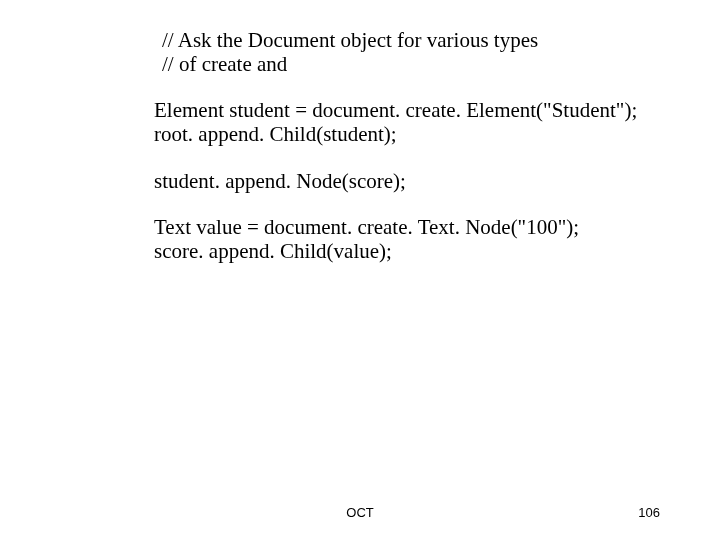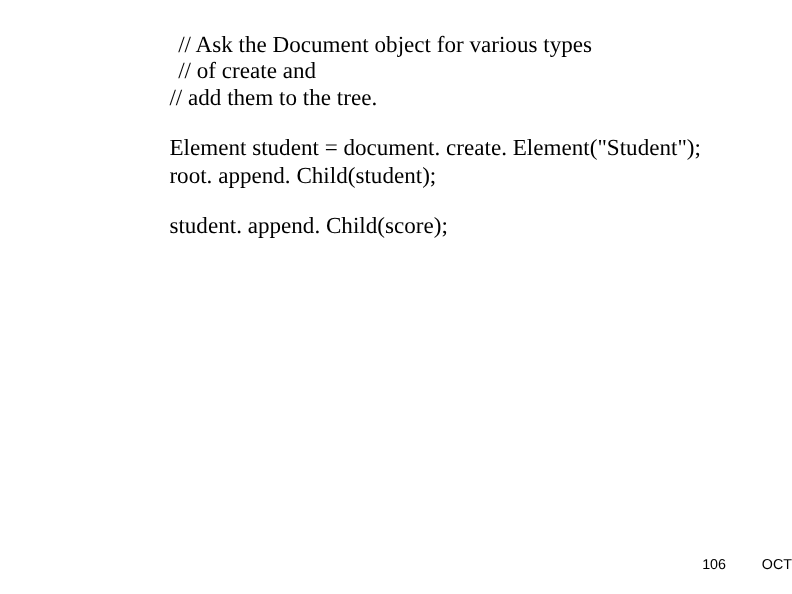--- a/index.html
+++ b/index.html
@@ -29,21 +29,21 @@
     margin-bottom: 22px;
   }
   .comment-indent {
     padding-left: 8px;
   }
   .footer-center {
     position: absolute;
     bottom: 20px;
     left: 0;
     width: 720px;
-    text-align: right;
+    text-align: center;
     font-size: 13px;
     font-family: Arial, Helvetica, sans-serif;
   }
   .footer-right {
     position: absolute;
     bottom: 20px;
     right: 60px;
     font-size: 13px;
     font-family: Liberation Sans, sans-serif;
   }
@@ -51,34 +51,37 @@
 </head>
 <body>
 
 <div class="slide">
 
   <div class="content">
 
     <div class="para">
       <div class="comment-indent">// Ask the Document object for various types</div>
       <div class="comment-indent">// of create and</div>
-      <div>//  add them to the tree.</div>
     </div>
 
     <div class="para">
     </div>
 
     <div class="para">
       <div>Element student = document. create. Element("Student");</div>
       <div>root. append. Child(student);</div>
     </div>
 
     <div class="para">
-      <div>student. append. Child(score);</div>
+      <div>student. append. Node(score);</div>
     </div>
 
+    <div class="para">
+      <div>Text value = document. create. Text. Node("100");</div>
+      <div>score. append. Child(value);</div>
+    </div>
 
   </div>
 
   <div class="footer-center">OCT</div>
   <div class="footer-right">106</div>
 
 </div>
 
 </body></html>

